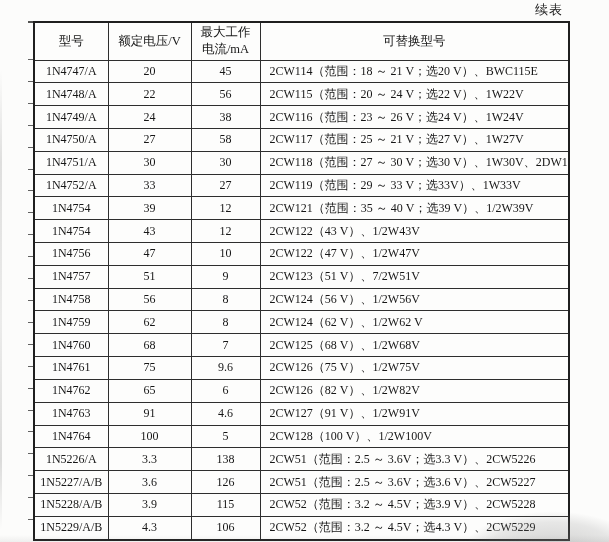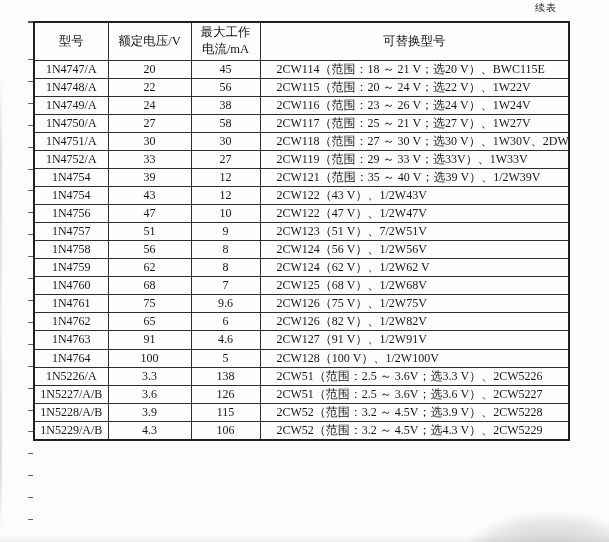--- a/index.html
+++ b/index.html
@@ -16,30 +16,30 @@
     color: #161616;
   }
   .page {
     position: absolute;
     inset: 0;
   }
   .continued-label {
     position: absolute;
     top: 1px;
     left: 535px;
-    font-size: 10px;
+    font-size: 13px;
     letter-spacing: 1px;
     color: #222;
   }
   table.spec-table {
     position: absolute;
     left: 33px;
     top: 21px;
     width: 535px;
-    height: 420px;
+    height: 520px;
     border-collapse: collapse;
     table-layout: fixed;
     border: 2px solid #1f1f1f;
     background: #fdfdfc;
   }
   .spec-table th,
   .spec-table td {
     border: 1px solid #2e2e2e;
     padding: 0;
     font-weight: normal;
@@ -53,21 +53,21 @@
   }
   .spec-table th {
     font-size: 12.5px;
     line-height: 1.35;
   }
   .spec-table td {
     font-size: 12px;
   }
   .spec-table td.repl-cell {
     text-align: left;
-    padding-left: 16px;
+    padding-left: 9px;
   }
   
   .tick-strip {
     position: absolute;
     left: 28px;
     top: 59px;
     width: 5px;
     height: 482px;
     background: repeating-linear-gradient(
       to bottom,

